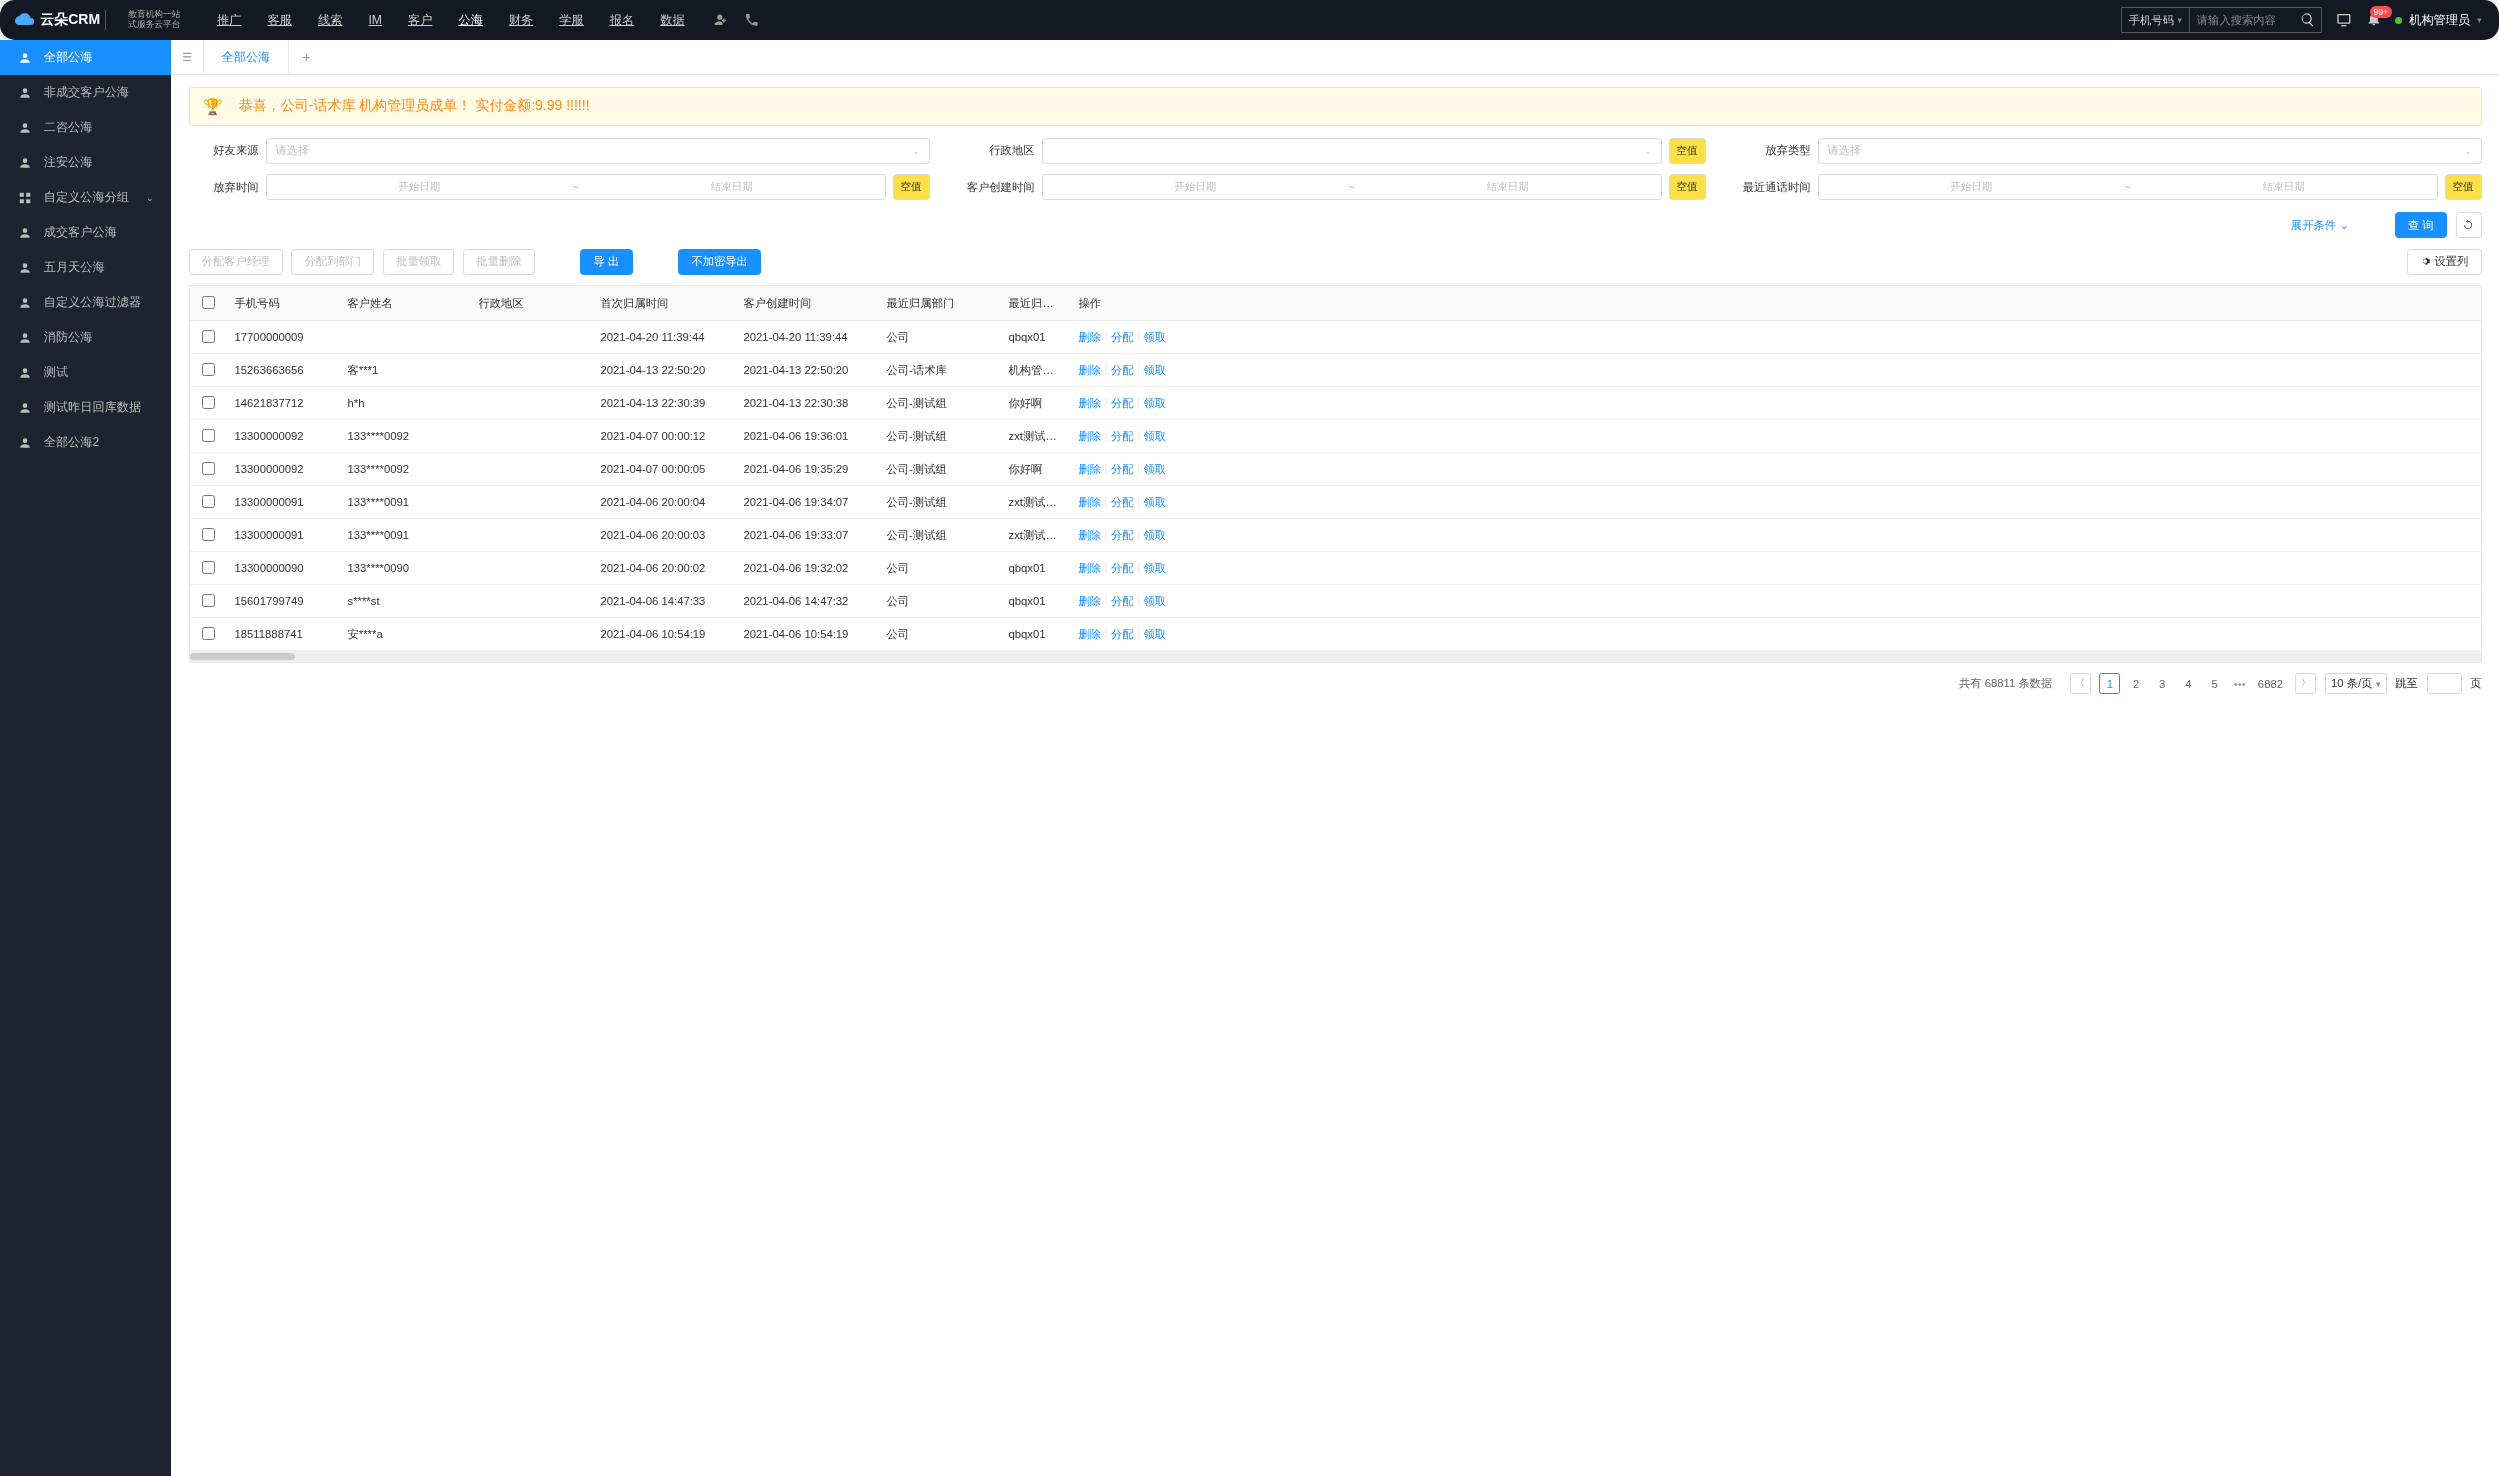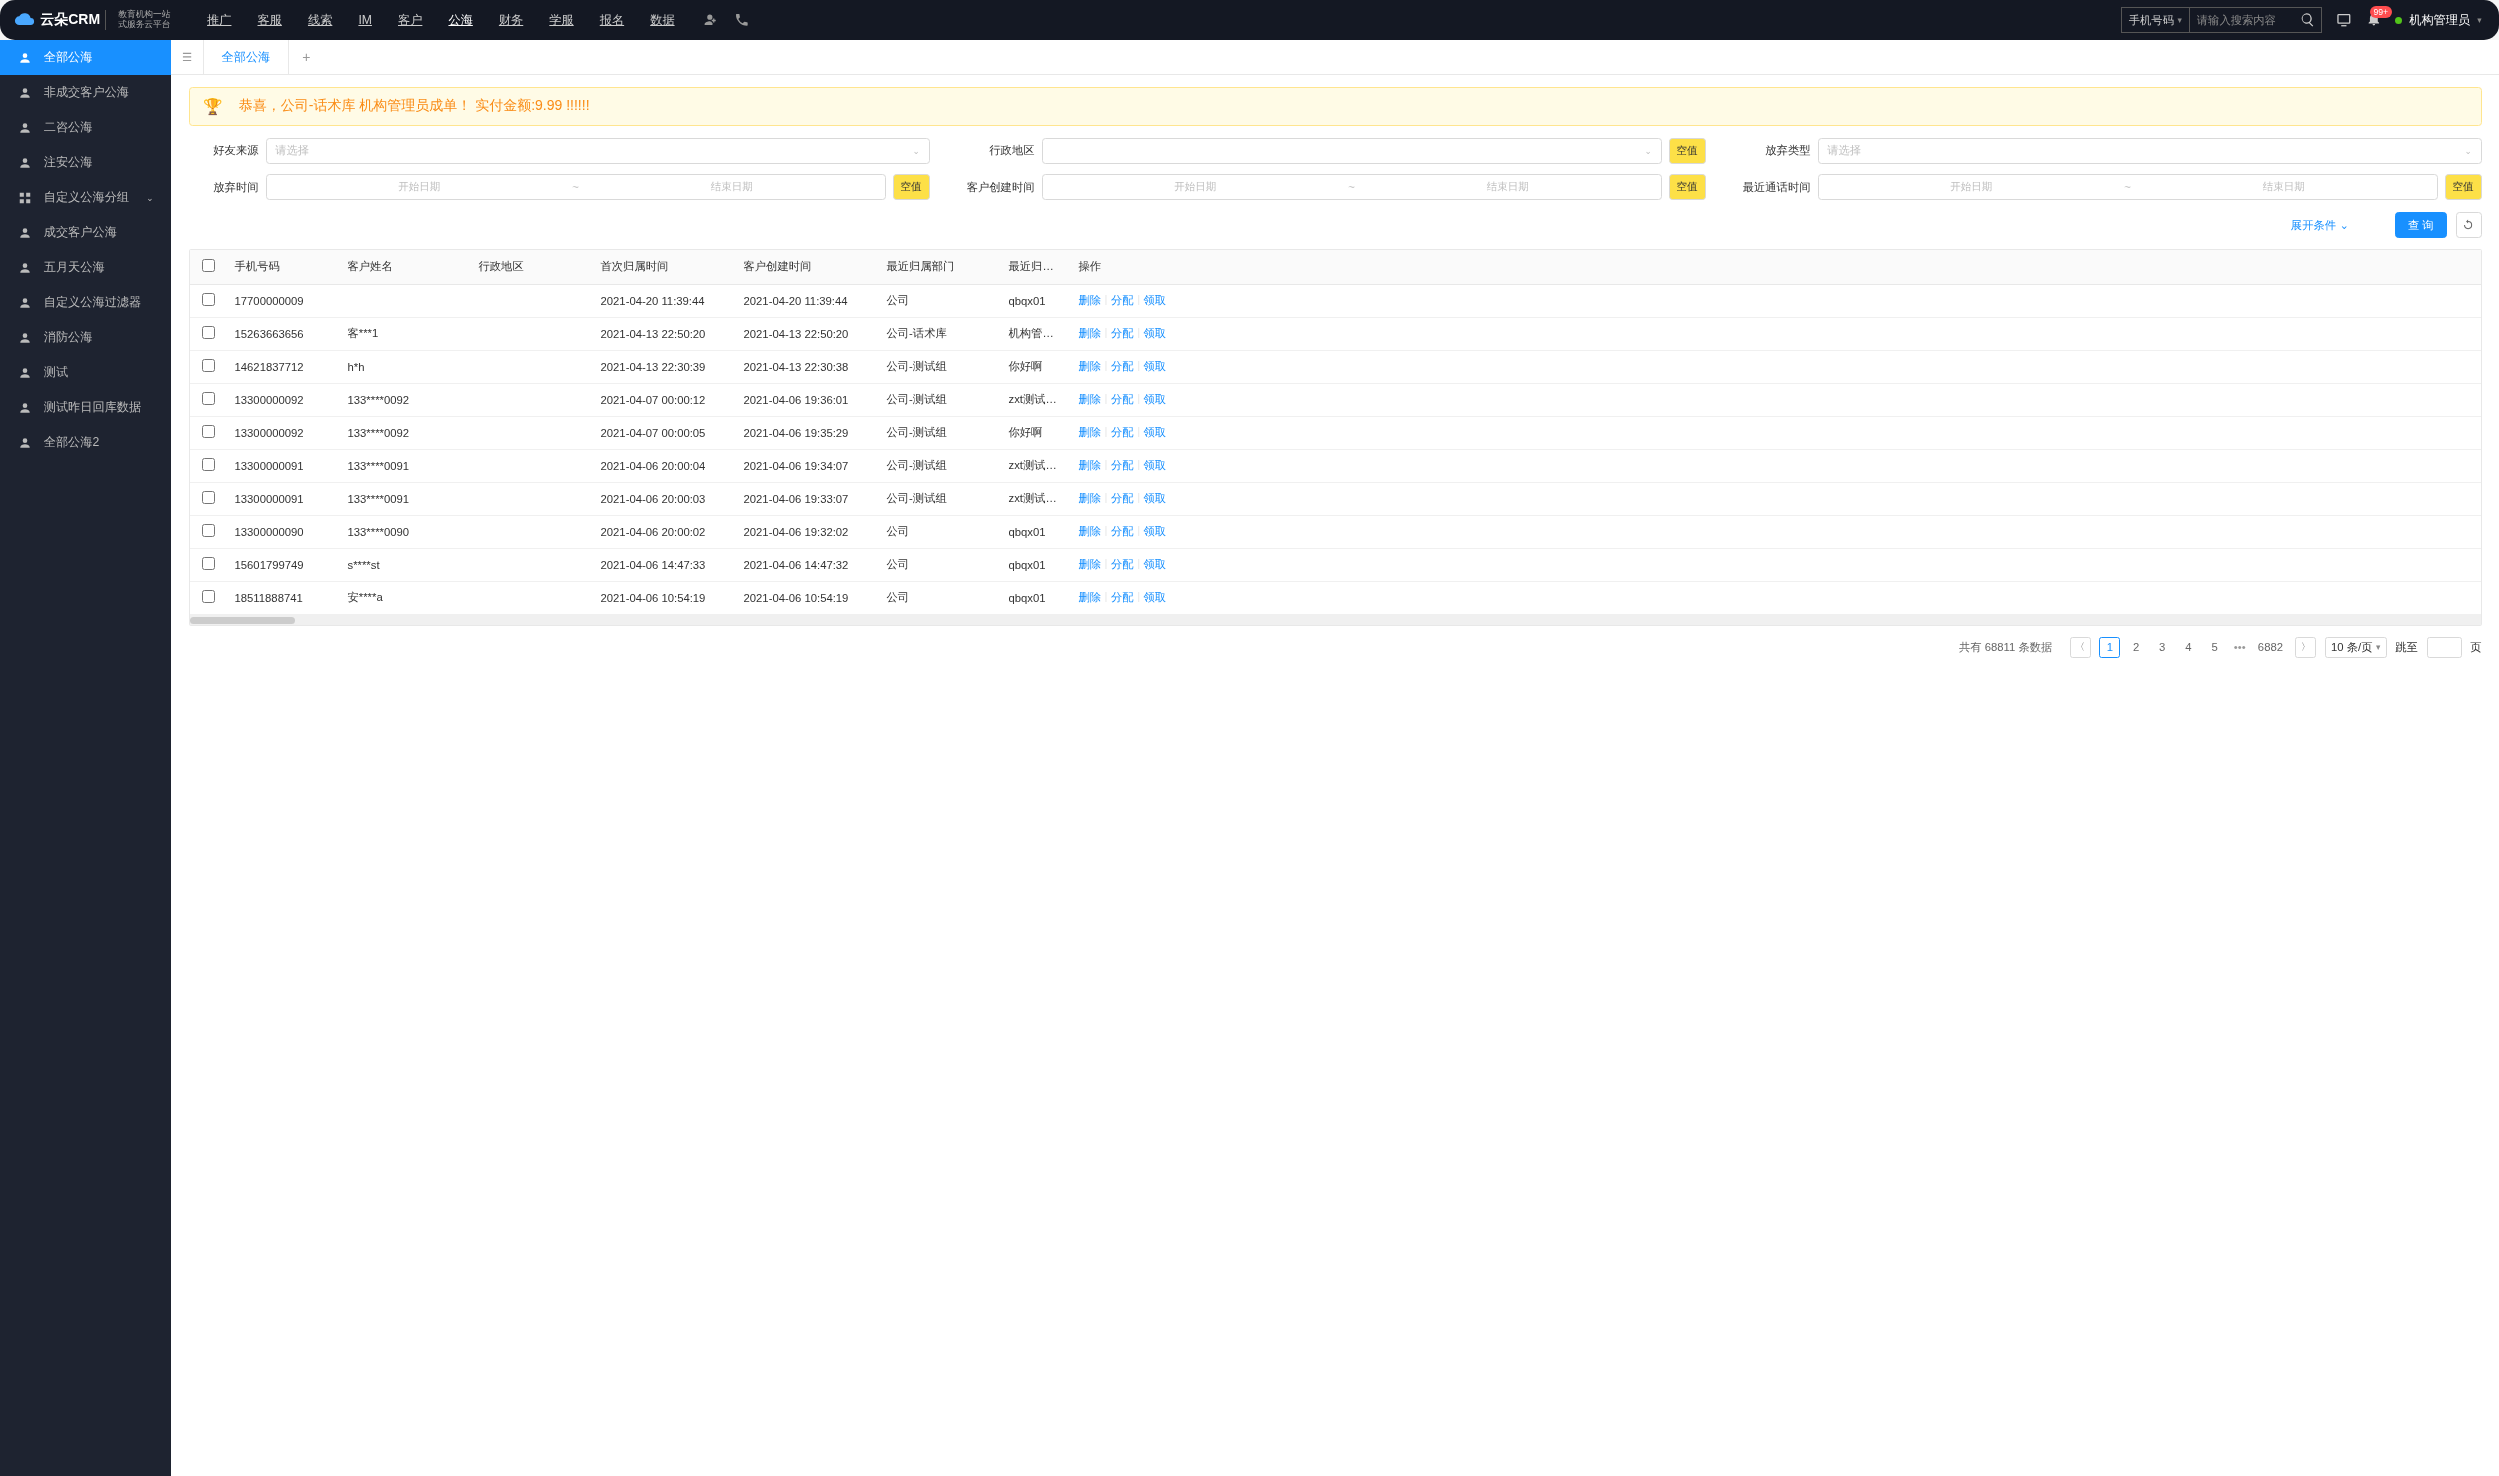--- a/index.html
+++ b/index.html
@@ -3,21 +3,21 @@
 <meta charset="utf-8">
 <style>
 * { margin: 0; padding: 0; box-sizing: border-box; }
 body { font-family: -apple-system, "PingFang SC", "Microsoft YaHei", sans-serif; font-size: 11.3px; color: #333; background: #f5f5f5; }
 
 
 .topbar { height: 40px; background: #141823; display: flex; align-items: center; color: #ccc; border-radius: 15px; }
 .logo { display: flex; align-items: center; padding: 0 14px; gap: 5.2px; }
 .logo-icon { width: 21px; height: 15.7px; }
 .logo-text { font-size: 14px; font-weight: bold; color: #fff; }
-.logo-sub { font-size: 8.7px; line-height: 9.6px; border-left: 0.9px solid #555; padding-left: 12px; color: #aaa; }
+.logo-sub { font-size: 8.7px; line-height: 9.6px; border-left: 0.9px solid #555; padding-left: 22px; color: #aaa; }
 .topnav { display: flex; gap: 1.7px; margin-left: 10.5px; }
 .topnav-item { padding: 0 12.2px; height: 40px; display: flex; align-items: center; cursor: pointer; font-size: 12.2px; color: #ccc; text-decoration: underline; }
 .topnav-item.active { color: #fff; font-weight: 500; }
 .topnav-icons { display: flex; gap: 15.7px; margin-left: 15.7px; align-items: center; }
 .topnav-svgicon { width: 15.7px; height: 15.7px; fill: #999; cursor: pointer; }
 .top-right { margin-left: auto; display: flex; align-items: center; gap: 14px; padding-right: 17.5px; }
 .search-group { display: flex; align-items: center; border: 0.9px solid #555; height: 26px; }
 .search-sel { padding: 0 7px; border-right: 0.9px solid #555; height: 100%; display: flex; align-items: center; gap: 3.5px; cursor: pointer; color: #ccc; font-size: 11.3px; }
 .search-input { background: transparent; border: none; outline: none; height: 100%; padding: 0 7px; width: 105px; color: #fff; font-size: 11.3px; }
 .search-input::placeholder { color: #888; }
@@ -317,20 +317,34 @@
             <span>⌄</span>
           </span>
         <button class="btn primary">查 询</button>
         <div class="refresh-btn">
           <svg width="12.2" height="12.2" viewBox="0 0 24 24">
               <path fill="currentColor" d="M12 4V1L8 5l4 4V6a6 6 0 11-6 6H4a8 8 0 108-8z"></path>
             </svg>
         </div>
       </div>
 
+      <div class="btns-row">
+        <button class="btn disabled">分配客户经理</button>
+        <button class="btn disabled">分配到部门</button>
+        <button class="btn disabled">批量领取</button>
+        <button class="btn disabled">批量删除</button>
+        <button class="btn primary">导 出</button>
+        <button class="btn primary">不加密导出</button>
+        <div class="spacer"></div>
+        <button class="btn">
+          <svg width="10.5" height="10.5" viewBox="0 0 24 24" style="vertical-align:-0.9px;margin-right:3.5px">
+              <path fill="currentColor" d="M12 8a4 4 0 100 8 4 4 0 000-8zm9 4l2 1.5-2 3.5-2.4-.8a7 7 0 01-1.4.8L17 20h-4l-.2-2.9a7 7 0 01-1.4-.8l-2.4.8-2-3.5L9 12l-2-1.5 2-3.5 2.4.8a7 7 0 011.4-.8L13 4h4l.2 2.9a7 7 0 011.4.8l2.4-.8 2 3.5L21 12z"></path>
+            </svg><span>设置列</span>
+        </button>
+      </div>
 
       <div class="table">
         <div class="thead">
           <div class="td check"><input type="checkbox" style=""></div>
           <div class="td c1">手机号码</div>
           <div class="td c2">客户姓名</div>
           <div class="td c3">行政地区</div>
           <div class="td c4">首次归属时间</div>
           <div class="td c5">客户创建时间</div>
           <div class="td c6">最近归属部门</div>

